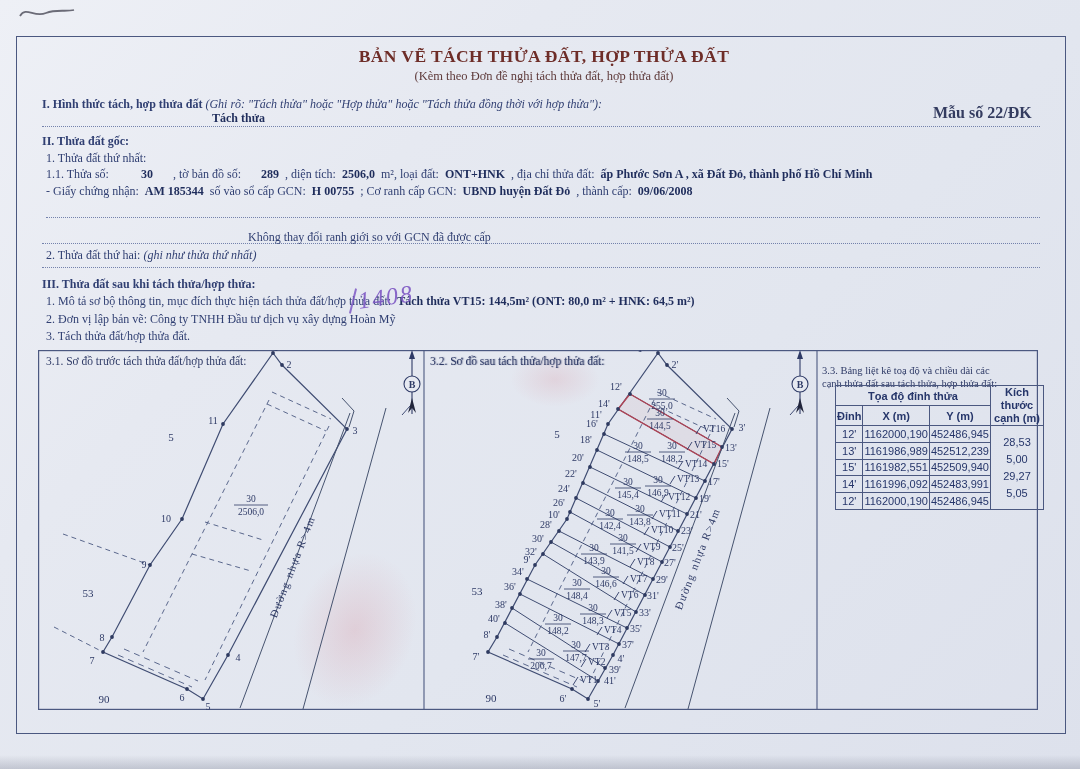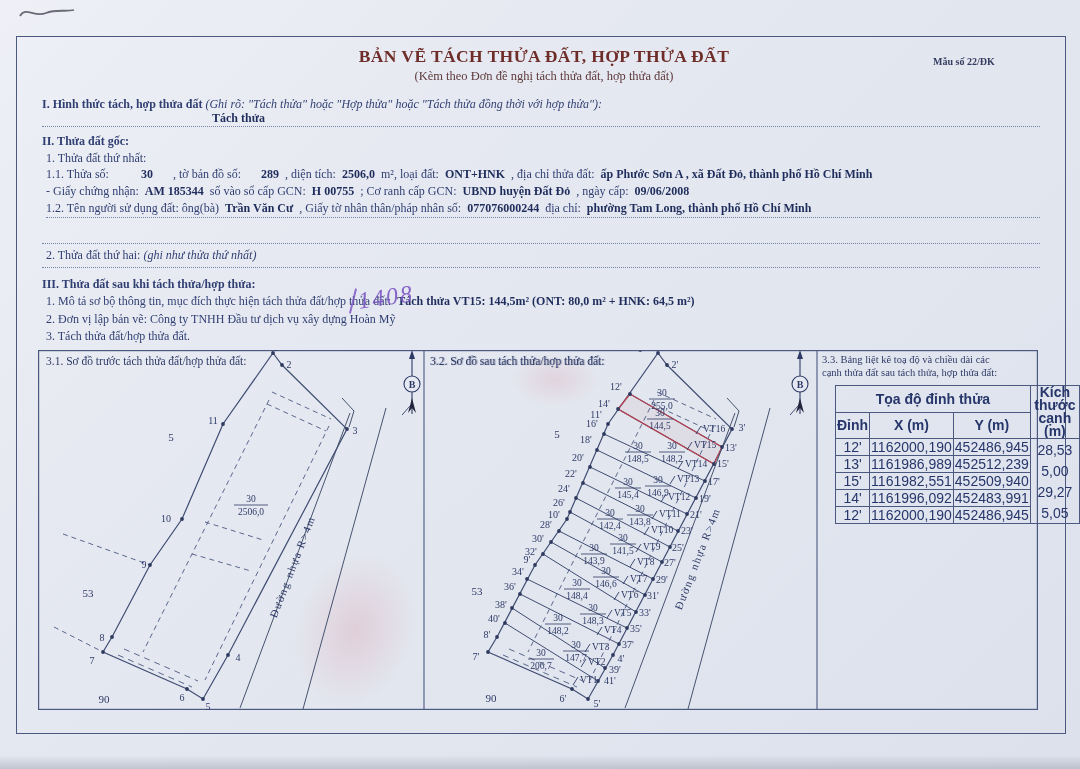--- a/index.html
+++ b/index.html
@@ -6,40 +6,40 @@
   .photo{position:relative;width:1080px;height:769px;overflow:hidden;
     background:linear-gradient(135deg,#eef0f6 0%,#e6e9f1 30%,#e2e6ef 60%,#dde1ec 100%);
     font-family:"Liberation Serif","DejaVu Serif",serif;color:#303f72;}
   .photo::after{content:"";position:absolute;left:0;right:0;bottom:0;height:14px;
     background:linear-gradient(to bottom,rgba(0,0,0,0),rgba(90,95,115,.25));pointer-events:none;}
   .page-border{position:absolute;left:16px;top:36px;width:1048px;height:696px;
     border:1.4px solid #4b5880;}
   .abs{position:absolute;white-space:nowrap;}
   .title{font-size:17.5px;font-weight:bold;color:#6e2d28;letter-spacing:.4px;text-align:center;}
   .subtitle{font-size:12.5px;color:#5e3a3a;text-align:center;}
-  .formno{font-size:10px;font-weight:bold;color:#343c60;}
+  .formno{font-size:16px;font-weight:bold;color:#343c60;margin-top:48px;}
   .line{position:absolute;font-size:12px;white-space:nowrap;}
   .b{font-weight:bold;}
   .i{font-style:italic;}
   .v{font-weight:bold;color:#1f2d5c;margin:0 6px;}
   .gap{display:inline-block;width:26px;}
   .gap2{display:inline-block;width:14px;}
   .dots{position:absolute;height:1px;border-bottom:1.6px dotted #6070a0;opacity:.85;}
   .flexline{display:flex;}
   .fill{flex:1;border-bottom:1.6px dotted #6070a0;margin-bottom:2px;opacity:.85;}
   .ptitle{position:absolute;font-size:11.5px;color:#2e3a66;}
   .ghost{text-shadow:1px 0 1px rgba(46,58,102,.45);}
   .p33t{position:absolute;font-size:10.5px;color:#2e3a66;line-height:13px;white-space:normal;}
   .hand{position:absolute;font-size:24px;color:#7e58c4;font-style:italic;
     transform:rotate(-8deg);opacity:.9;letter-spacing:2px;}
   .hand-stroke{position:absolute;width:2px;height:26px;background:#7e58c4;
     transform:rotate(14deg);opacity:.85;border-radius:2px;}
   .blob{position:absolute;pointer-events:none;}
   table.coord{position:absolute;left:835px;top:385px;border-collapse:collapse;table-layout:fixed;
-    font-family:"Liberation Sans","DejaVu Sans",sans-serif;font-size:14px;color:#26366a;}
+    font-family:"Liberation Sans","DejaVu Sans",sans-serif;font-size:11px;color:#26366a;}
   table.coord th,table.coord td{border:1px solid #4b5880;text-align:center;padding:0 1px;
     overflow:hidden;}
   table.coord th{font-weight:bold;height:16px;}
   table.coord td{height:15.8px;}
   td.kt{vertical-align:middle;}
   td.kt div{padding:2.5px 0;text-align:center;}
   th.kth{white-space:normal;line-height:13px;font-weight:normal;}
   svg text{fill:#2e3a66;}
   .dl{font-size:10px;text-anchor:middle;}
   .nb{font-size:11px;text-anchor:middle;}
@@ -66,29 +66,27 @@
   <div class="line" style="left:42px;top:97px"><span class="b">I. Hình thức tách, hợp thửa đất </span><span class="i">(Ghi rõ: "Tách thửa" hoặc "Hợp thửa" hoặc "Tách thửa đồng thời với hợp thửa"):</span></div>
   <div class="line b" style="left:212px;top:111px;color:#1f2d5c">Tách thửa</div>
   <div class="dots" style="left:42px;top:125px;width:998px"></div>
 
   <div class="line b" style="left:42px;top:134px">II. Thửa đất gốc:</div>
   <div class="line" style="left:46px;top:151px">1. Thửa đất thứ nhất:</div>
   <div class="line" style="left:46px;top:167px">
     <span>1.1. Thửa số:</span><span class="gap"></span><span class="v">30</span><span class="gap2"></span><span>, tờ bản đồ số:</span><span class="gap2"></span><span class="v">289</span><span>, diện tích:</span><span class="v">2506,0</span><span>m², loại đất:</span><span class="v">ONT+HNK</span><span>, địa chỉ thửa đất:</span><span class="v">ấp Phước Sơn A , xã Đất Đỏ, thành phố Hồ Chí Minh</span>
   </div>
   <div class="line" style="left:46px;top:184px">
-    <span>- Giấy chứng nhận:</span><span class="v">AM 185344</span><span>số vào sổ cấp GCN:</span><span class="v">H 00755</span><span>; Cơ ranh cấp GCN:</span><span class="v">UBND huyện Đất Đỏ</span><span>, ngày cấp:</span><span class="v">09/06/2008</span>
-  </div>
-  <div class="line" style="left:46px;top:201px">
-    <span>1.2. Tên người sử dụng đất: ông(bà)</span><span class="v">Trần Văn Cư</span><span>, Giấy tờ nhân thân/pháp nhân số:</span><span class="v">077076000244</span><span>địa chỉ:</span><span class="v">phường Tam Long, thành phố Hồ Chí Minh</span>
+    <span>- Giấy chứng nhận:</span><span class="v">AM 185344</span><span>số vào sổ cấp GCN:</span><span class="v">H 00755</span><span>; Cơ ranh cấp GCN:</span><span class="v">UBND huyện Đất Đỏ</span><span>, thành cấp:</span><span class="v">09/06/2008</span>
   </div>
   <div class="line flexline" style="left:46px;top:217px;width:994px">
       <span class="fill"></span>
   </div>
   <div class="dots" style="left:42px;top:242px;width:998px"></div>
+  <div class="line" style="left:248px;top:230px">Không thay đổi ranh giới so với GCN đã được cấp</div>
   <div class="line" style="left:46px;top:248px">
     <span>2. Thửa đất thứ hai:</span>&nbsp;<span class="i">(ghi như thửa thứ nhất)</span>
   </div>
   <div class="dots" style="left:42px;top:266px;width:998px"></div>
 
   <div class="line b" style="left:42px;top:277px">III. Thửa đất sau khi tách thửa/hợp thửa:</div>
   <div class="line" style="left:46px;top:294px">
     <span>1. Mô tả sơ bộ thông tin, mục đích thực hiện tách thửa đất/hợp thửa đất:</span><span class="v">Tách thửa VT15: 144,5m² (ONT: 80,0 m² + HNK: 64,5 m²)</span>
   </div>
   <div class="hand-stroke" style="left:352px;top:288px"></div>
@@ -338,21 +336,21 @@
           <circle cx="627" cy="628" r="1.9" fill="#2e3a60"></circle>
           <circle cx="619" cy="644" r="1.9" fill="#2e3a60"></circle>
           <circle cx="605" cy="668" r="1.9" fill="#2e3a60"></circle>
           <circle cx="598" cy="681" r="1.9" fill="#2e3a60"></circle>
         </g>
     </g>
   </svg>
 
   <div class="ptitle" style="left:46px;top:355px">3.1. Sơ đồ trước tách thửa đất/hợp thửa đất:</div>
   <div class="ptitle ghost" style="left:430px;top:355px">3.2. Sơ đồ sau tách thửa/hợp thửa đất:</div>
-  <div class="p33t" style="left:822px;top:353px;width:214px">
+  <div class="p33t" style="left:822px;top:364px;width:214px">
     <span>3.3. Bảng liệt kê toạ độ và chiều dài các</span><br>
     <span>cạnh thửa đất sau tách thửa, hợp thửa đất:</span>
   </div>
 
   <table class="coord">
     <colgroup>
         <col style="width:22px">
         <col style="width:66px">
         <col style="width:59px">
         <col style="width:53px">

